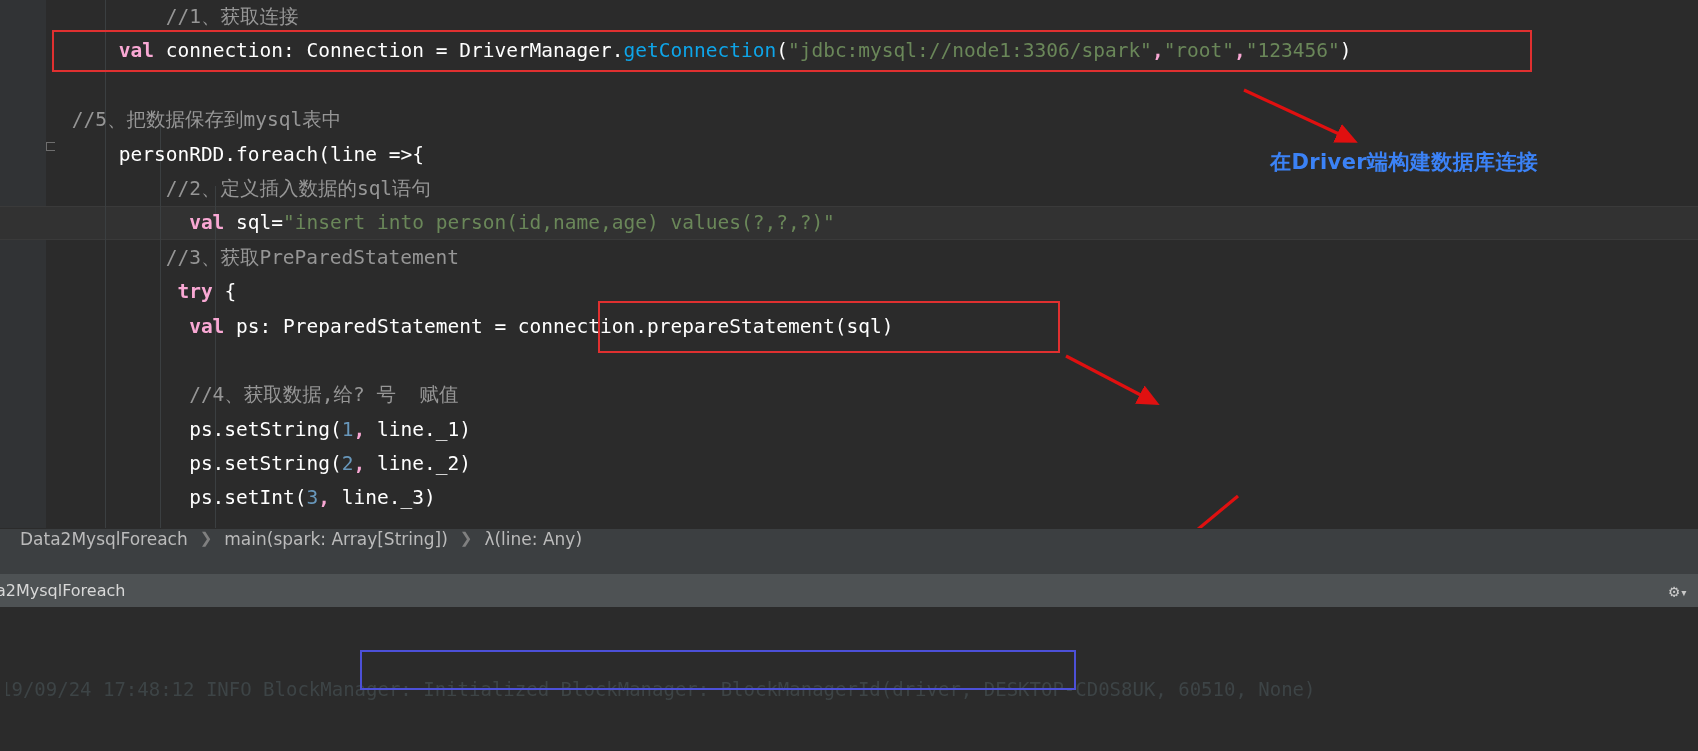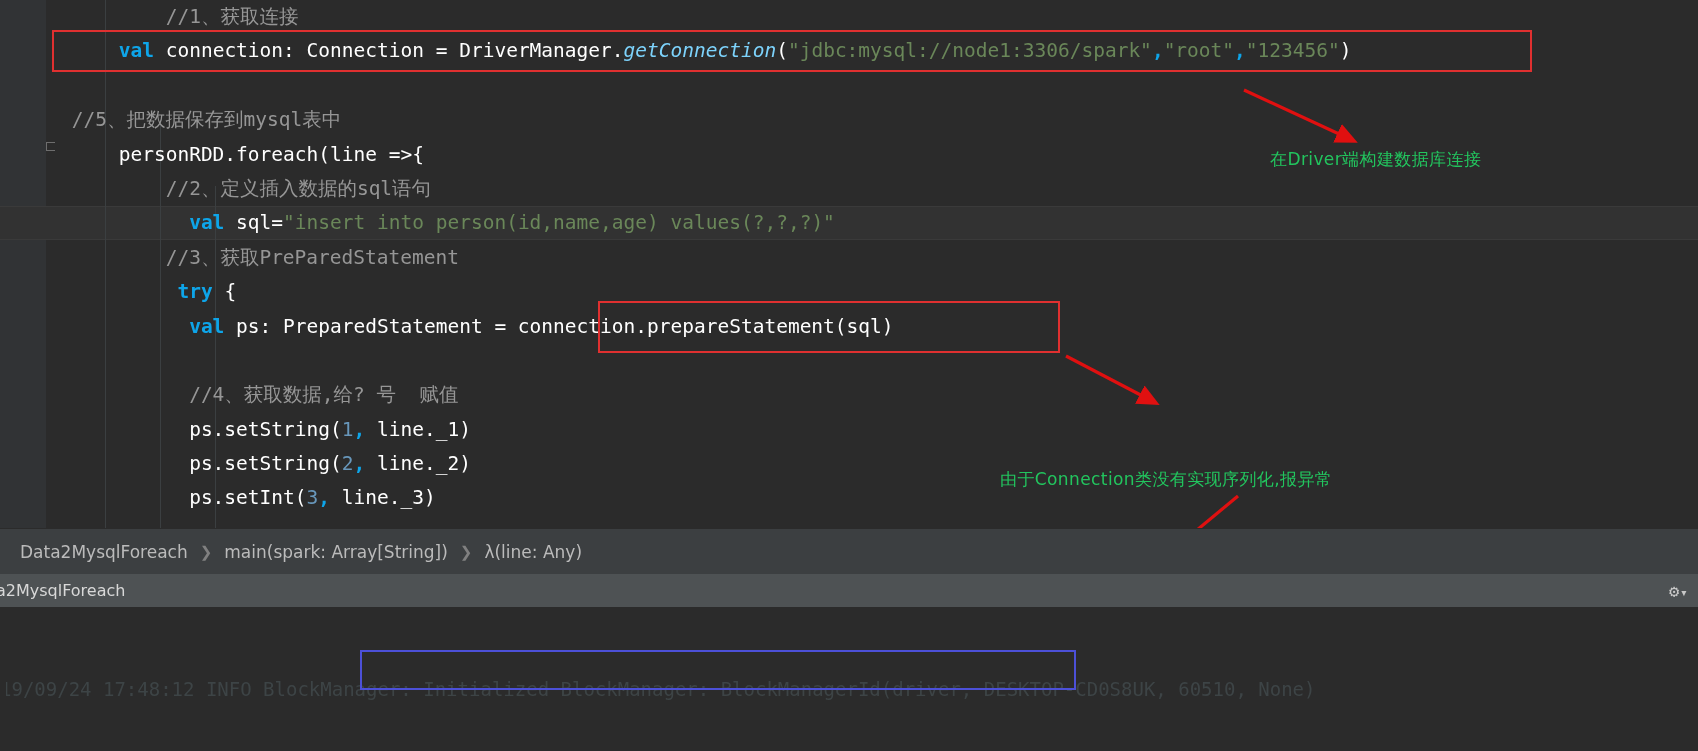--- a/index.html
+++ b/index.html
@@ -34,56 +34,56 @@
   .code {
     position: absolute; left: 60px; top: 0; width: 1640px; height: 528px;
     font-family: "DejaVu Sans Mono", monospace;
     font-size: 19.5px;
     line-height: 34.4px;
     color: #a9b7c6;
     white-space: pre;
     letter-spacing: 0px;
   }
   .ln { display: block; height: 34.4px; position: relative; }
-  .kw      { color: #0ea5e9; font-weight: bold; }
+  .kw      { color: #f9a8d4; font-weight: bold; }
   .cmt     { color: #969696; }
   .str     { color: #6a8759; }
   .num     { color: #6897bb; }
-  .ital    { font-style: italic; color: #7dd3fc; }
+  .ital    { color: #0ea5e9; }
   .plain   { color: #ffffff; }
 
   
   .caret-line {
     position: absolute; left: 0; top: 206px; width: 1698px; height: 34px;
     background: #323232; border-top: 1px solid #3a3a3a; border-bottom: 1px solid #3a3a3a;
   }
 
   
   .red-box {
     position: absolute; border: 2px solid #e03030; pointer-events: none;
   }
   .blue-box {
     position: absolute; border: 2px solid #4c50d8; pointer-events: none;
   }
   .anno {
     position: absolute;
-    color: #22c55e;
+    color: #3b82f6;
     font-family: "DejaVu Sans", sans-serif;
-    font-weight: normal;
-    font-size: 17px;
+    font-weight: bold;
+    font-size: 21px;
     white-space: nowrap;
     letter-spacing: 0.4px;
   }
   .arrow { position: absolute; pointer-events: none; }
 
   
   .breadcrumb {
     position: absolute; left: 0; top: 528px; width: 1698px; height: 46px;
     background: #3c3f41; border-top: 1px solid #2b2b2b;
-    display: flex; align-items: center; padding-left: 20px;
+    display: flex; padding-left: 20px;
     font-family: "DejaVu Sans", sans-serif; font-size: 17px; color: #bbbbbb;
   }
   .crumb { color: #bbbbbb; }
   .crumb-sep { color: #808080; margin: 0 12px; font-size: 15px; }
 
   
   .console-tabbar {
     position: absolute; left: 0; top: 574px; width: 1698px; height: 33px;
     background: #0f172a;
   }
@@ -156,21 +156,20 @@
   <svg class="arrow" style="left:1048px; top:492px; width:200px; height:160px;" viewBox="0 0 200 160">
     <defs>
       <marker id="ah3" markerWidth="7" markerHeight="7" refX="5" refY="3.2" orient="auto">
         <path d="M0,0 L7,3.2 L0,6.4 z" fill="#e01010"></path>
       </marker>
     </defs>
     <line x1="190" y1="4" x2="14" y2="150" stroke="#e01010" stroke-width="3.2" marker-end="url(#ah3)"></line>
   </svg>
 
   <div class="anno" style="left:1270px; top:148px;">在Driver端构建数据库连接</div>
-  <div class="anno" style="left:1000px; top:468px;">由于Connection类没有实现序列化,报异常</div>
 
   <div class="breadcrumb">
     <span class="crumb">Data2MysqlForeach</span>
     <span class="crumb-sep">❯</span>
     <span class="crumb">main(spark: Array[String])</span>
     <span class="crumb-sep">❯</span>
     <span class="crumb">λ(line: Any)</span>
   </div>
 
   <div class="console-tabbar">

